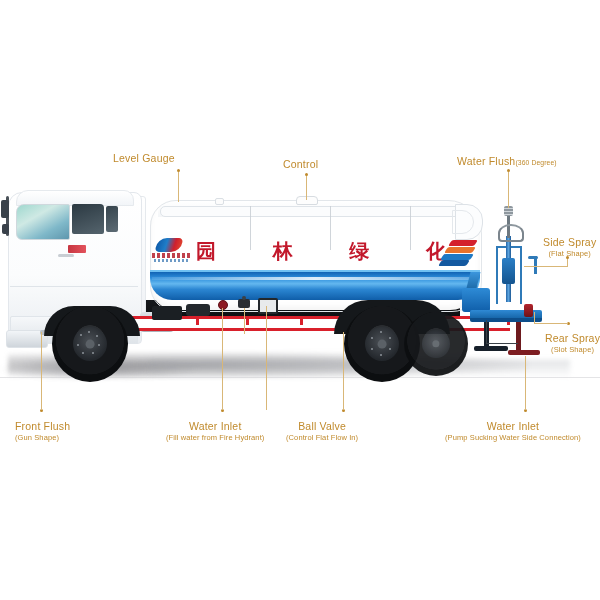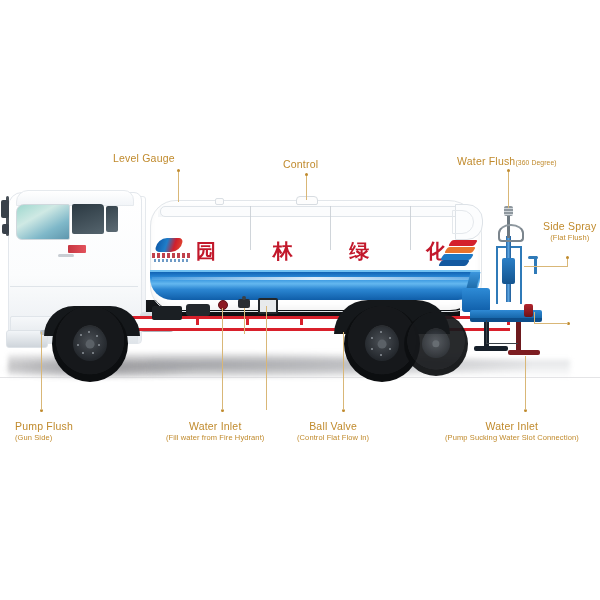--- a/index.html
+++ b/index.html
@@ -319,56 +319,60 @@
   </div>
   <div class="dot" style="left:305px;top:173px;"></div>
   <div class="lead v" style="left:306px;top:176px;height:24px;"></div>
 
   <div class="callout c-center" style="left:457px;top:151px;">
     <span class="main">Water Flush</span><span class="inline-sub">(360 Degree)</span>
   </div>
   <div class="dot" style="left:507px;top:169px;"></div>
   <div class="lead v" style="left:508px;top:172px;height:36px;"></div>
 
-  <div class="callout c-center" style="left:543px;top:216px;">
+  <div class="callout c-center" style="left:543px;top:232px;">
     <span class="main">Side Spray</span>
-    <span class="sub">(Flat Flush)</span>
+    <span class="sub">(Flat Shape)</span>
   </div>
   <div class="dot" style="left:566px;top:256px;"></div>
   <div class="lead v" style="left:567px;top:259px;height:8px;"></div>
   <div class="lead h" style="left:524px;top:266px;width:44px;"></div>
 
+  <div class="callout c-center" style="left:545px;top:328px;">
+    <span class="main">Rear Spray</span>
+    <span class="sub">(Slot Shape)</span>
+  </div>
   <div class="dot" style="left:567px;top:322px;"></div>
   <div class="lead h" style="left:534px;top:323px;width:34px;"></div>
   <div class="lead v" style="left:534px;top:312px;height:12px;"></div>
 
   <div class="callout c-left" style="left:15px;top:416px;">
-    <span class="main">Pump Flush</span>
-    <span class="sub">(Gun Side)</span>
+    <span class="main">Front Flush</span>
+    <span class="sub">(Gun Shape)</span>
   </div>
   <div class="dot" style="left:40px;top:409px;"></div>
   <div class="lead v" style="left:41px;top:332px;height:78px;"></div>
 
   <div class="callout c-center" style="left:166px;top:416px;">
     <span class="main">Water Inlet</span>
     <span class="sub">(Fill water from Fire Hydrant)</span>
   </div>
   <div class="dot" style="left:221px;top:409px;"></div>
   <div class="lead v" style="left:222px;top:308px;height:102px;"></div>
 
-  <div class="callout c-center" style="left:297px;top:416px;">
+  <div class="callout c-center" style="left:286px;top:416px;">
     <span class="main">Ball Valve</span>
     <span class="sub">(Control Flat Flow In)</span>
   </div>
   <div class="dot" style="left:342px;top:409px;"></div>
   <div class="lead v" style="left:343px;top:332px;height:78px;"></div>
   <div class="lead v" style="left:244px;top:308px;height:26px;"></div>
   <div class="lead h" style="left:244px;top:333px;width:100px;opacity:0;"></div>
 
   <div class="callout c-center" style="left:445px;top:416px;">
     <span class="main">Water Inlet</span>
-    <span class="sub">(Pump Sucking Water Slot Connection)</span>
+    <span class="sub">(Pump Sucking Water Side Connection)</span>
   </div>
   <div class="dot" style="left:524px;top:409px;"></div>
   <div class="lead v" style="left:525px;top:356px;height:54px;"></div>
   <div class="lead v" style="left:266px;top:306px;height:104px;"></div>
 
 </div>
 
 </body></html>

